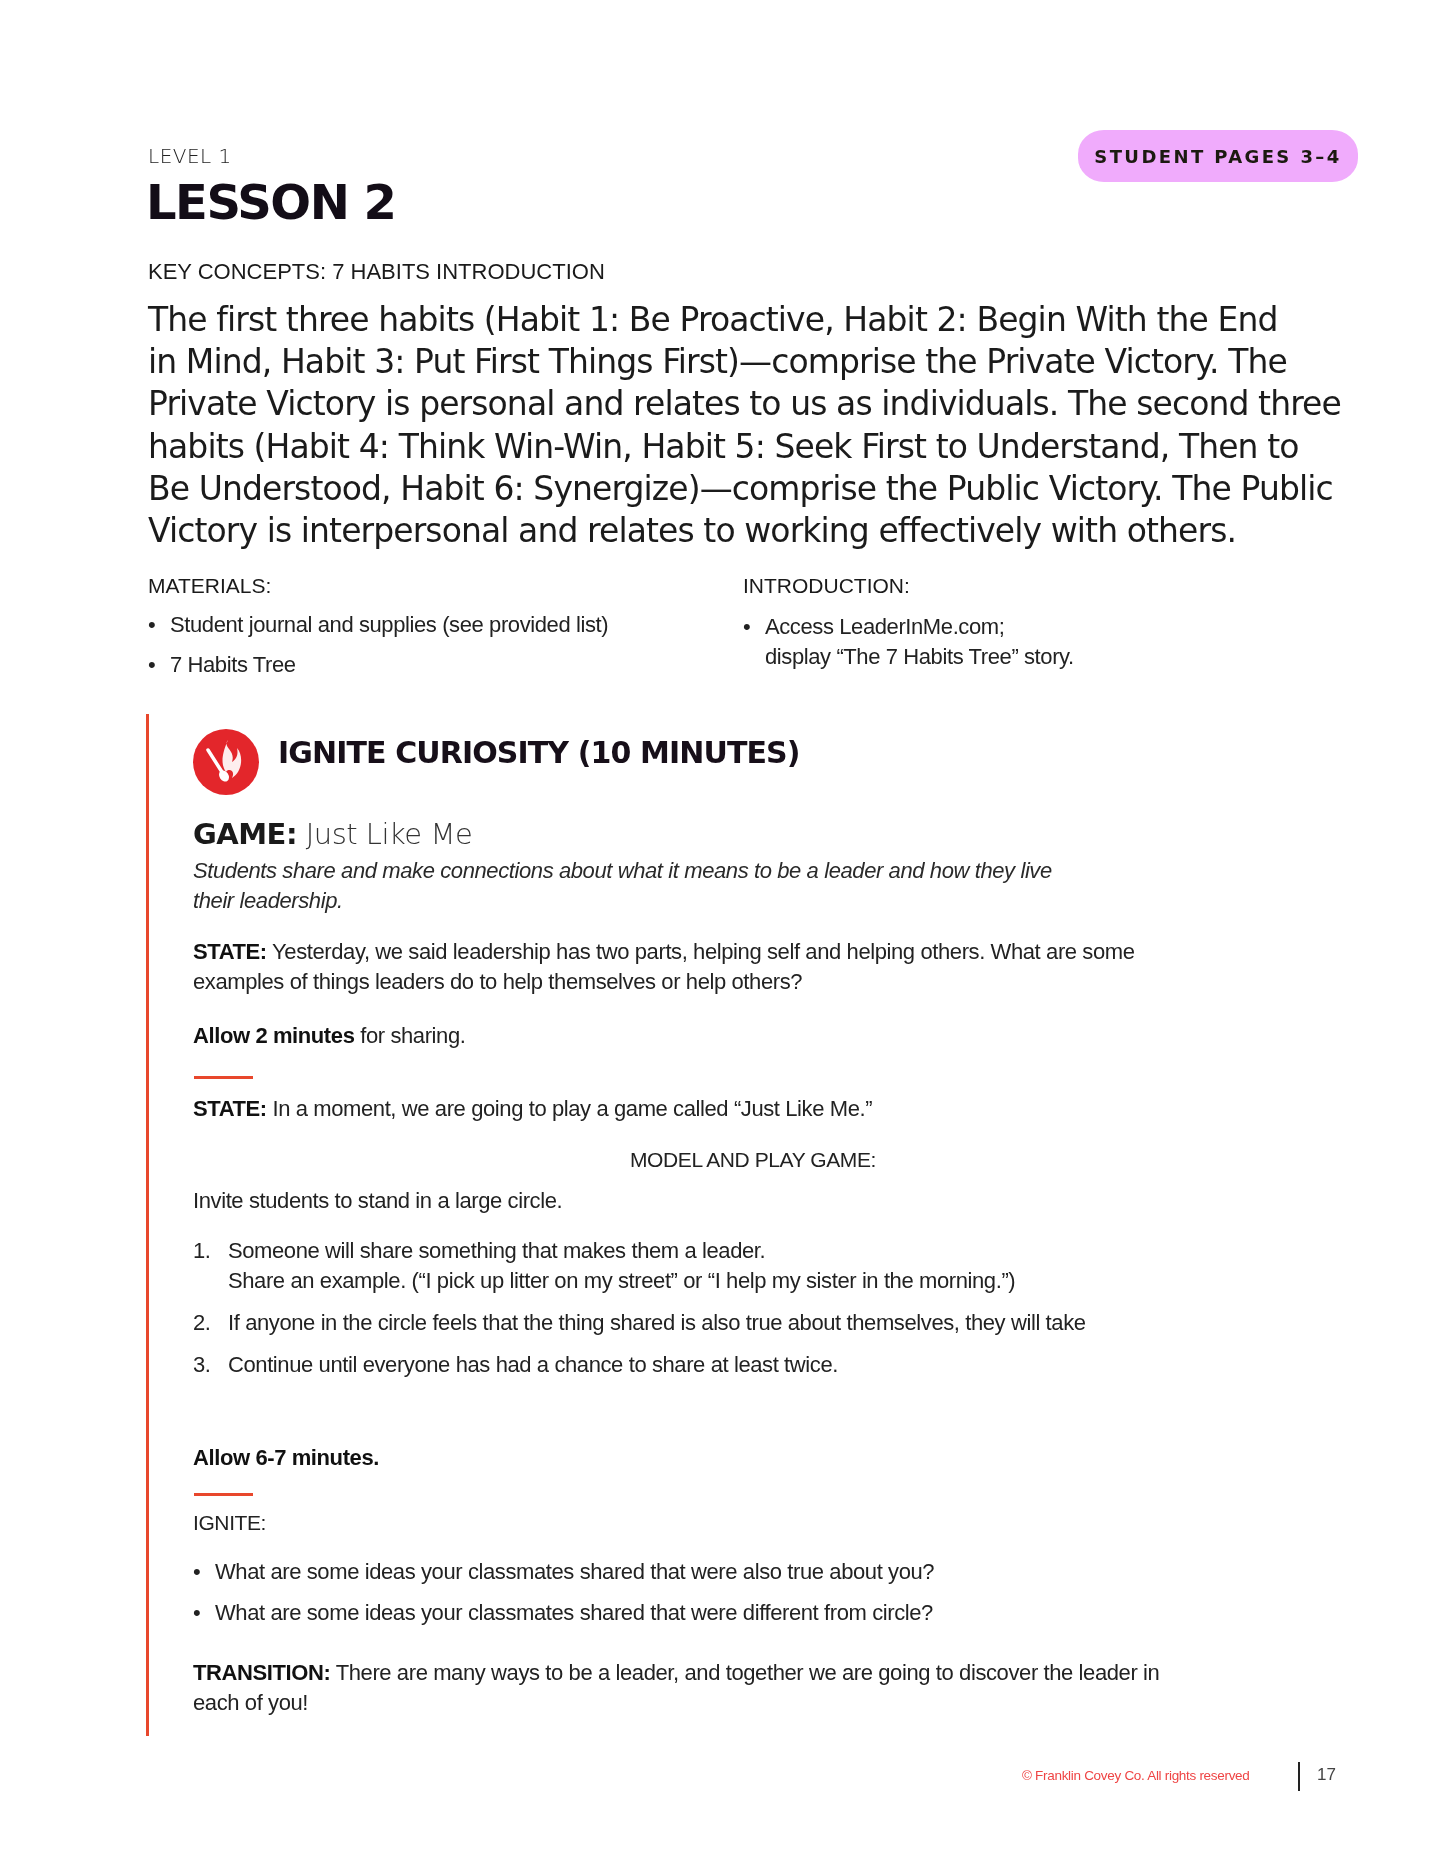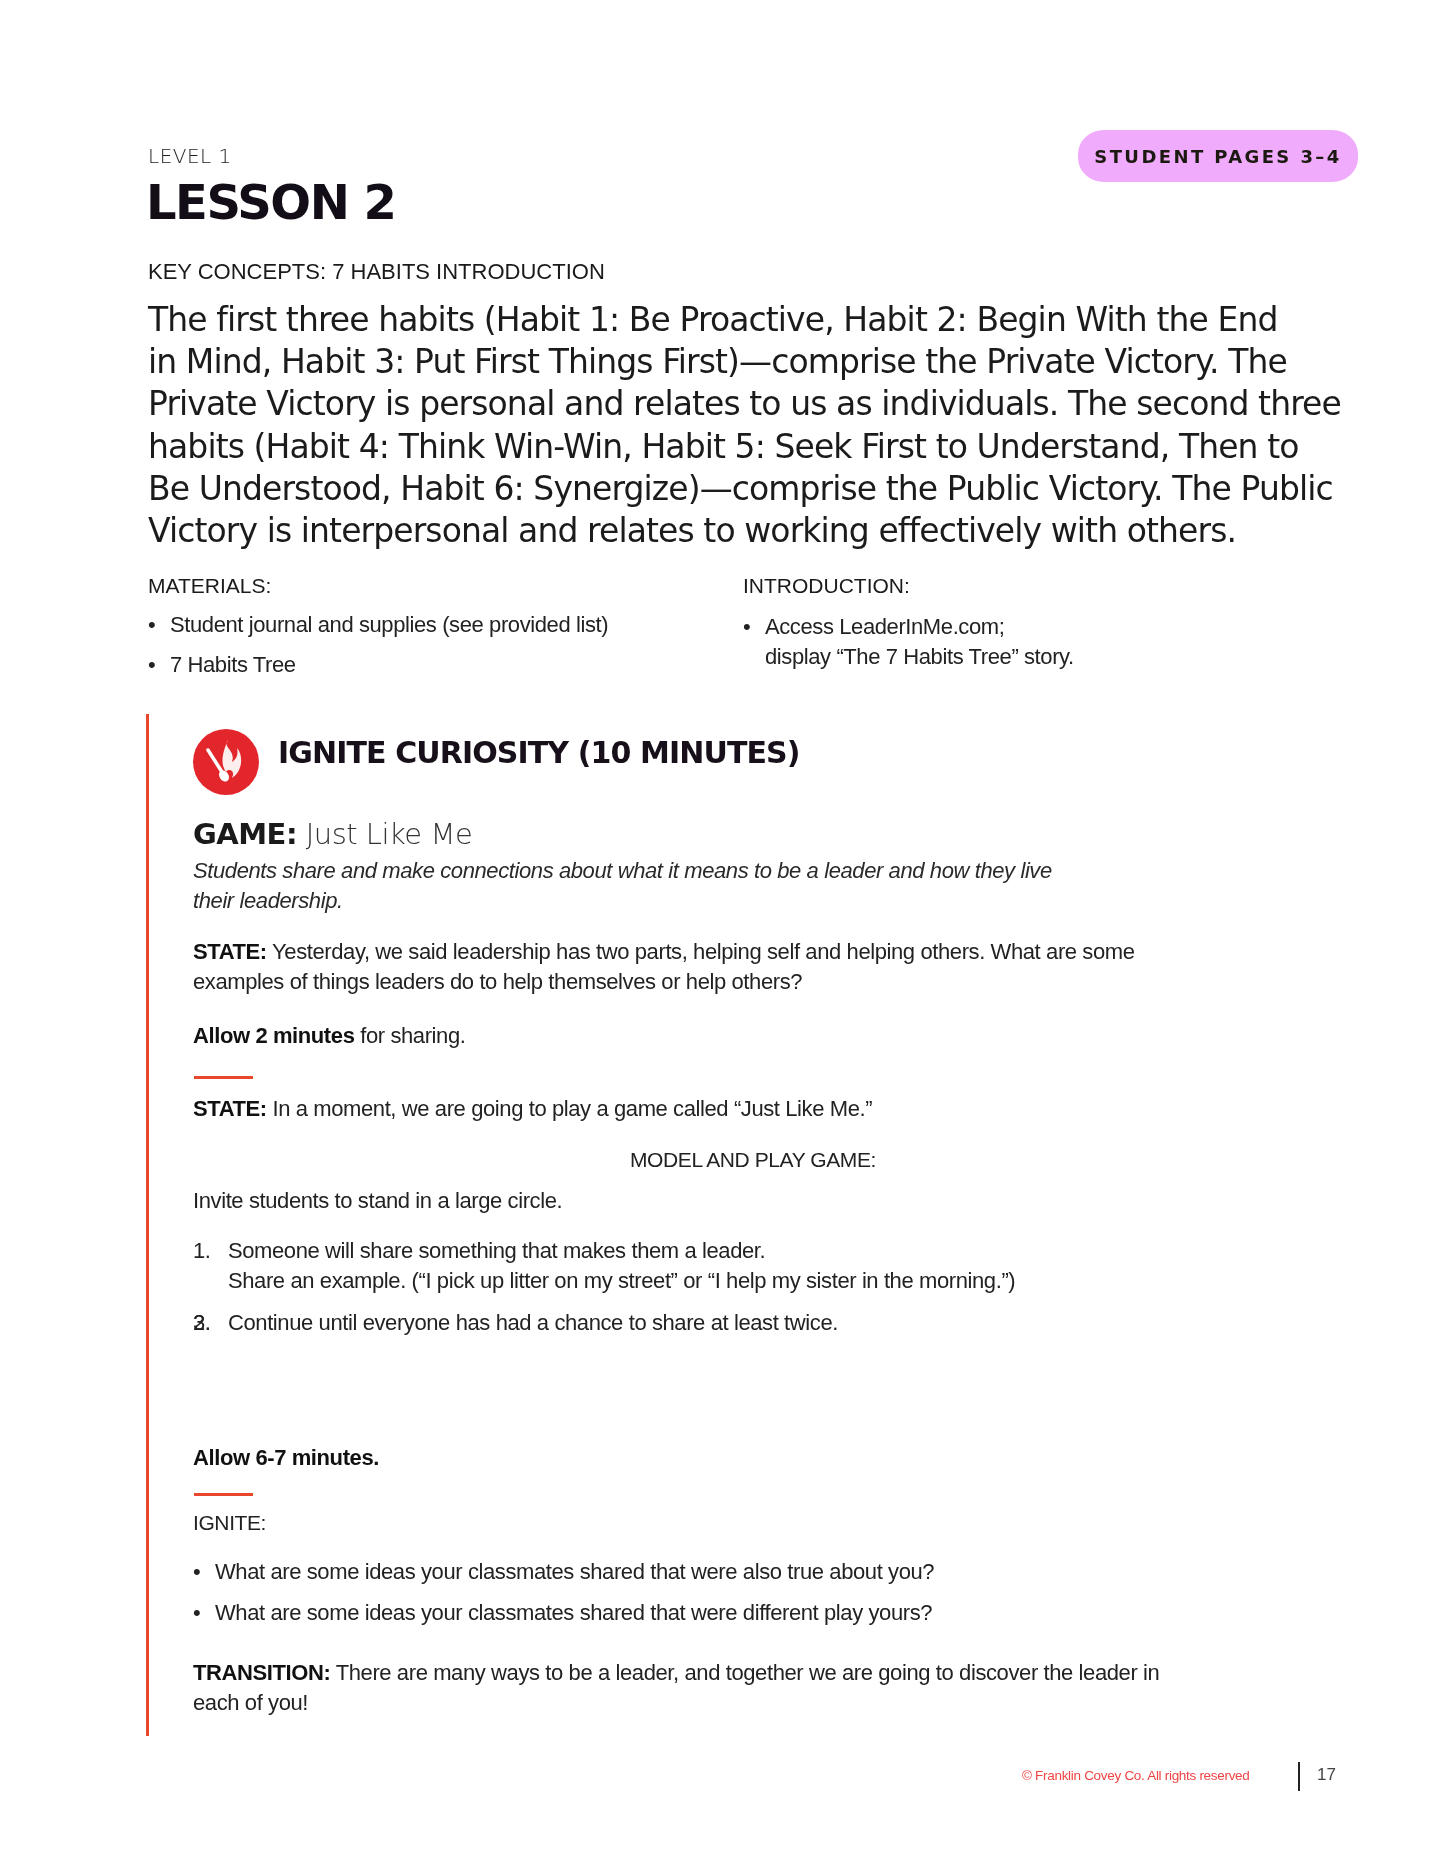--- a/index.html
+++ b/index.html
@@ -134,36 +134,37 @@
 <div class="abs p invite">Invite students to stand in a large circle.</div>
 
 <ol class="abs olist">
   <li>
     <span class="num">1.</span>
     <div>Someone will share something that makes them a leader.</div>
     <div>Share an example. (“I pick up litter on my street” or “I help my sister in the morning.”)</div>
   </li>
   <li>
     <span class="num">2.</span>
+    <div>If anyone in the circle feels that the thing shared is also true about themselves, they will take</div>
   </li>
   <li>
     <span class="num">3.</span>
     <div>Continue until everyone has had a chance to share at least twice.</div>
   </li>
 </ol>
 
 <div class="abs p allow2">
   <b>Allow 6-7 minutes.</b>
 </div>
 <div class="abs divider div2"></div>
 
 <div class="abs p debrief-head">IGNITE:</div>
 <ul class="abs blist debrief-list">
   <li>What are some ideas your classmates shared that were also true about you?</li>
-  <li>What are some ideas your classmates shared that were different play yours?</li>
+  <li>What are some ideas your classmates shared that were different from circle?</li>
 </ul>
 
 <div class="abs p transition">
   <div><b>TRANSITION:</b><span> There are many ways to be a leader, and together we are going to discover the leader in</span></div>
   <div>each of you!</div>
 </div>
 
 <div class="abs footer-text">© Franklin Covey Co. All rights reserved</div>
 <div class="abs footer-sep"></div>
 <div class="abs page-num">17</div>

